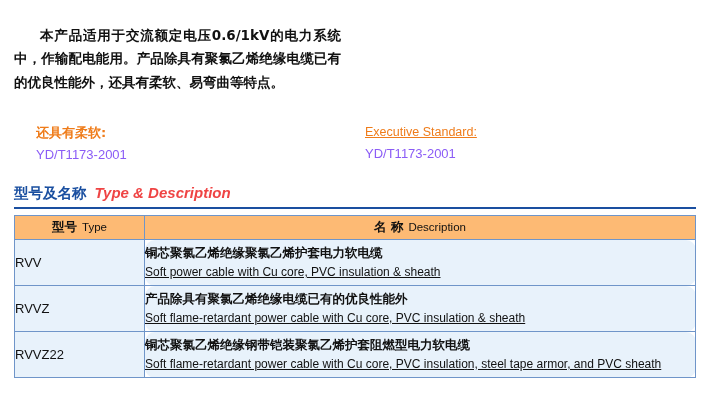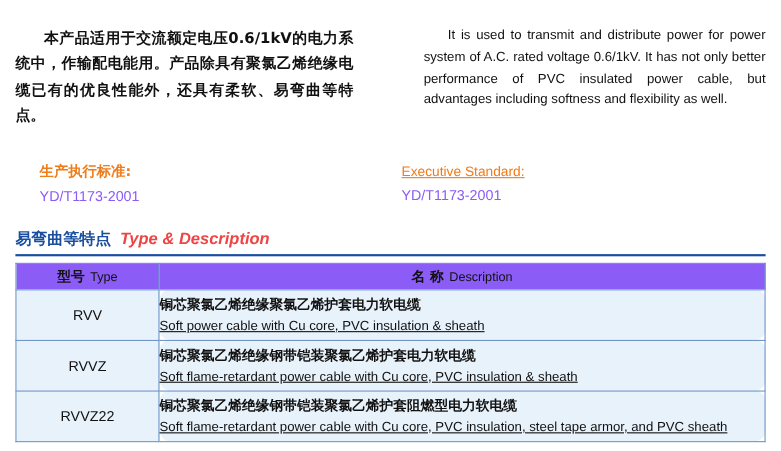--- a/index.html
+++ b/index.html
@@ -110,41 +110,41 @@
     border-collapse: collapse;
     width: 100%;
     table-layout: fixed;
   }
   table.spec th,
   table.spec td {
     border: 1px solid #6f95c9;
     padding: 0;
   }
   table.spec thead th {
-    background: #8b5cf6;
+    background: #fdba74;
     height: 24px;
     font-size: 12.5px;
     font-weight: bold;
     font-family: "DejaVu Sans", sans-serif;
     color: #111;
   }
   table.spec thead th .en-sub {
     font-family: "Liberation Sans", sans-serif;
     font-weight: normal;
     font-size: 11.5px;
     padding-left: 5px;
   }
   col.c-type { width: 130px; }
 
   table.spec tbody td {
     background: #e8f2fb;
     height: 46px;
   }
   td.type-cell {
-    text-align: center;
+    text-align: left;
     font-size: 13px;
     color: #111;
     vertical-align: middle;
   }
   td.desc-cell {
     padding: 4px 0 4px 16px;
     vertical-align: middle;
     border-radius: 10px;
   }
   .desc-zh {
@@ -161,38 +161,35 @@
     text-decoration: underline;
   }
 </style>
 </head>
 <body>
 
 <div class="intro">
   <div class="intro-col left">
     <p class="intro-zh">本产品适用于交流额定电压0.6/1kV的电力系统中，作输配电能用。产品除具有聚氯乙烯绝缘电缆已有的优良性能外，还具有柔软、易弯曲等特点。</p>
   </div>
-  <div class="intro-col right">
-    <p class="intro-en">It is used to transmit and distribute power for power system of A.C. rated voltage 0.6/1kV. It has not only better performance of PVC insulated power cable, but advantages including softness and flexibility as well.</p>
-  </div>
 </div>
 
 <div class="std-row">
   <div class="std-col left">
-    <div class="std-label">生产执行标准:</div>
+    <div class="std-label">还具有柔软:</div>
     <div class="std-value">YD/T1173-2001</div>
   </div>
   <div class="std-col right">
     <div class="std-label en">Executive Standard:</div>
     <div class="std-value">YD/T1173-2001</div>
   </div>
 </div>
 
 <div class="section-head">
-  <span class="zh">易弯曲等特点</span>
+  <span class="zh">型号及名称</span>
   <span class="en">Type &amp; Description</span>
 </div>
 <div class="section-rule"></div>
 
 <div class="tbl-wrap">
   <table class="spec">
     <colgroup>
       <col class="c-type">
       <col>
     </colgroup>
@@ -210,21 +207,21 @@
       <tr>
         <td class="type-cell">RVV</td>
         <td class="desc-cell">
           <div class="desc-zh">铜芯聚氯乙烯绝缘聚氯乙烯护套电力软电缆</div>
           <div class="desc-en">Soft power cable with Cu core, PVC insulation &amp; sheath</div>
         </td>
       </tr>
       <tr>
         <td class="type-cell">RVVZ</td>
         <td class="desc-cell">
-          <div class="desc-zh">铜芯聚氯乙烯绝缘钢带铠装聚氯乙烯护套电力软电缆</div>
+          <div class="desc-zh">产品除具有聚氯乙烯绝缘电缆已有的优良性能外</div>
           <div class="desc-en">Soft flame-retardant power cable with Cu core, PVC insulation &amp; sheath</div>
         </td>
       </tr>
       <tr>
         <td class="type-cell">RVVZ22</td>
         <td class="desc-cell">
           <div class="desc-zh">铜芯聚氯乙烯绝缘钢带铠装聚氯乙烯护套阻燃型电力软电缆</div>
           <div class="desc-en">Soft flame-retardant power cable with Cu core, PVC insulation, steel tape armor, and PVC sheath</div>
         </td>
       </tr>

